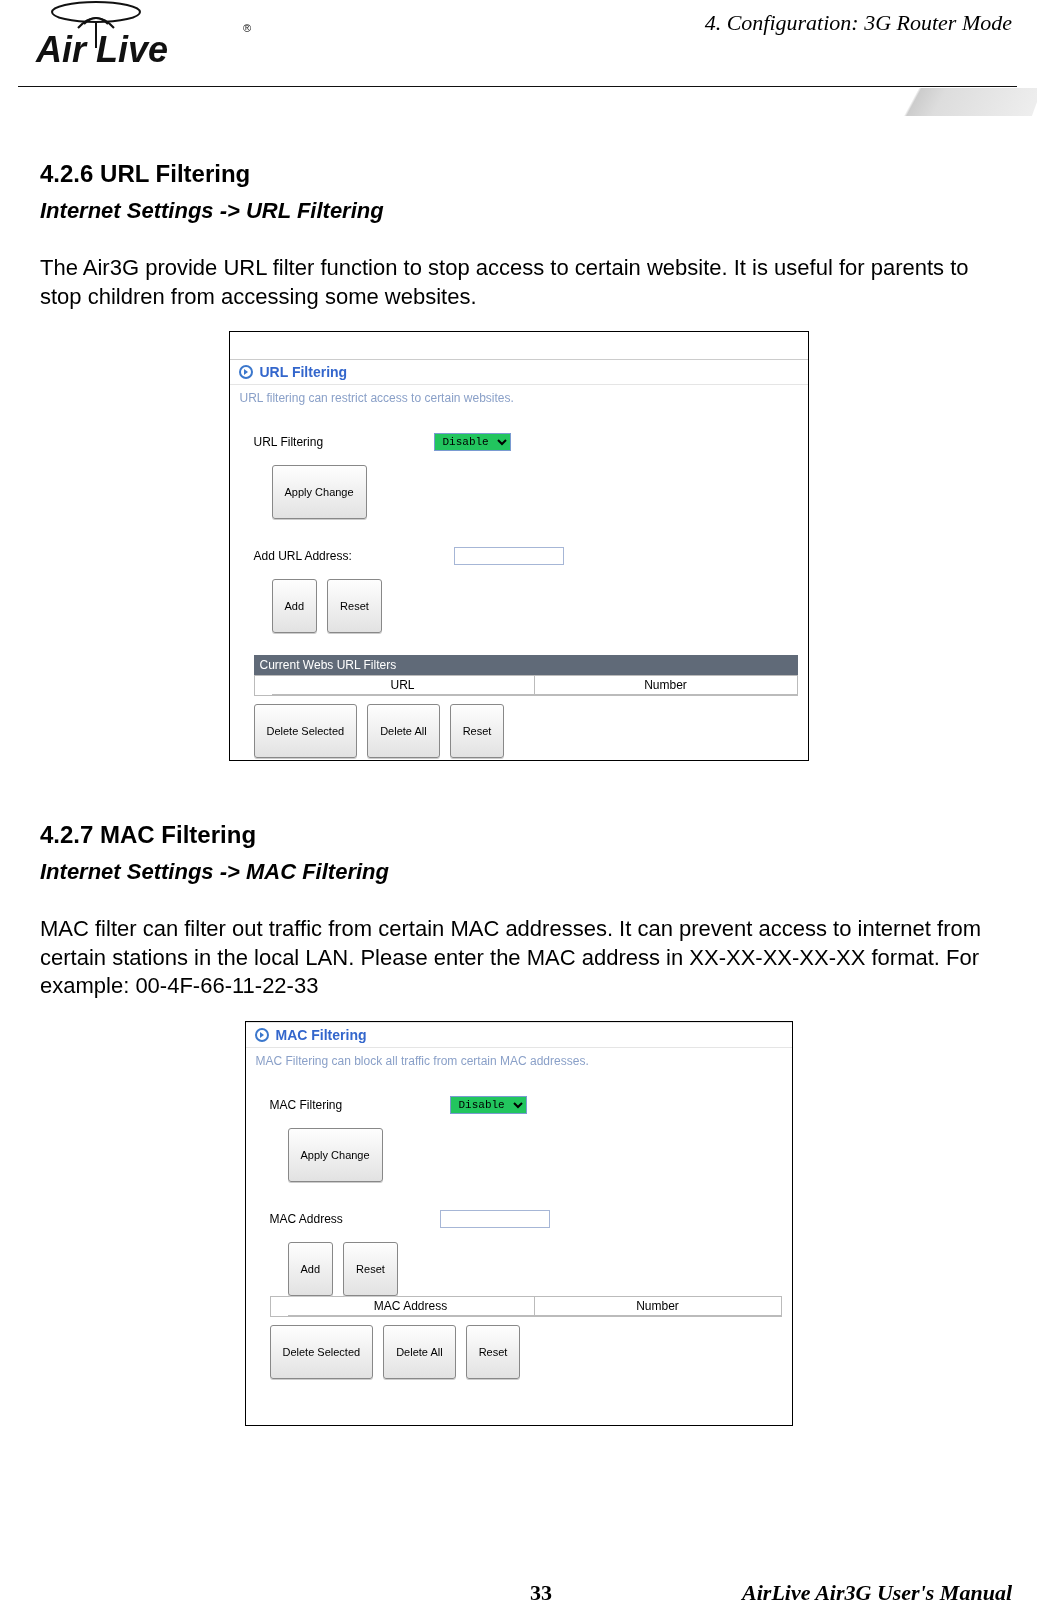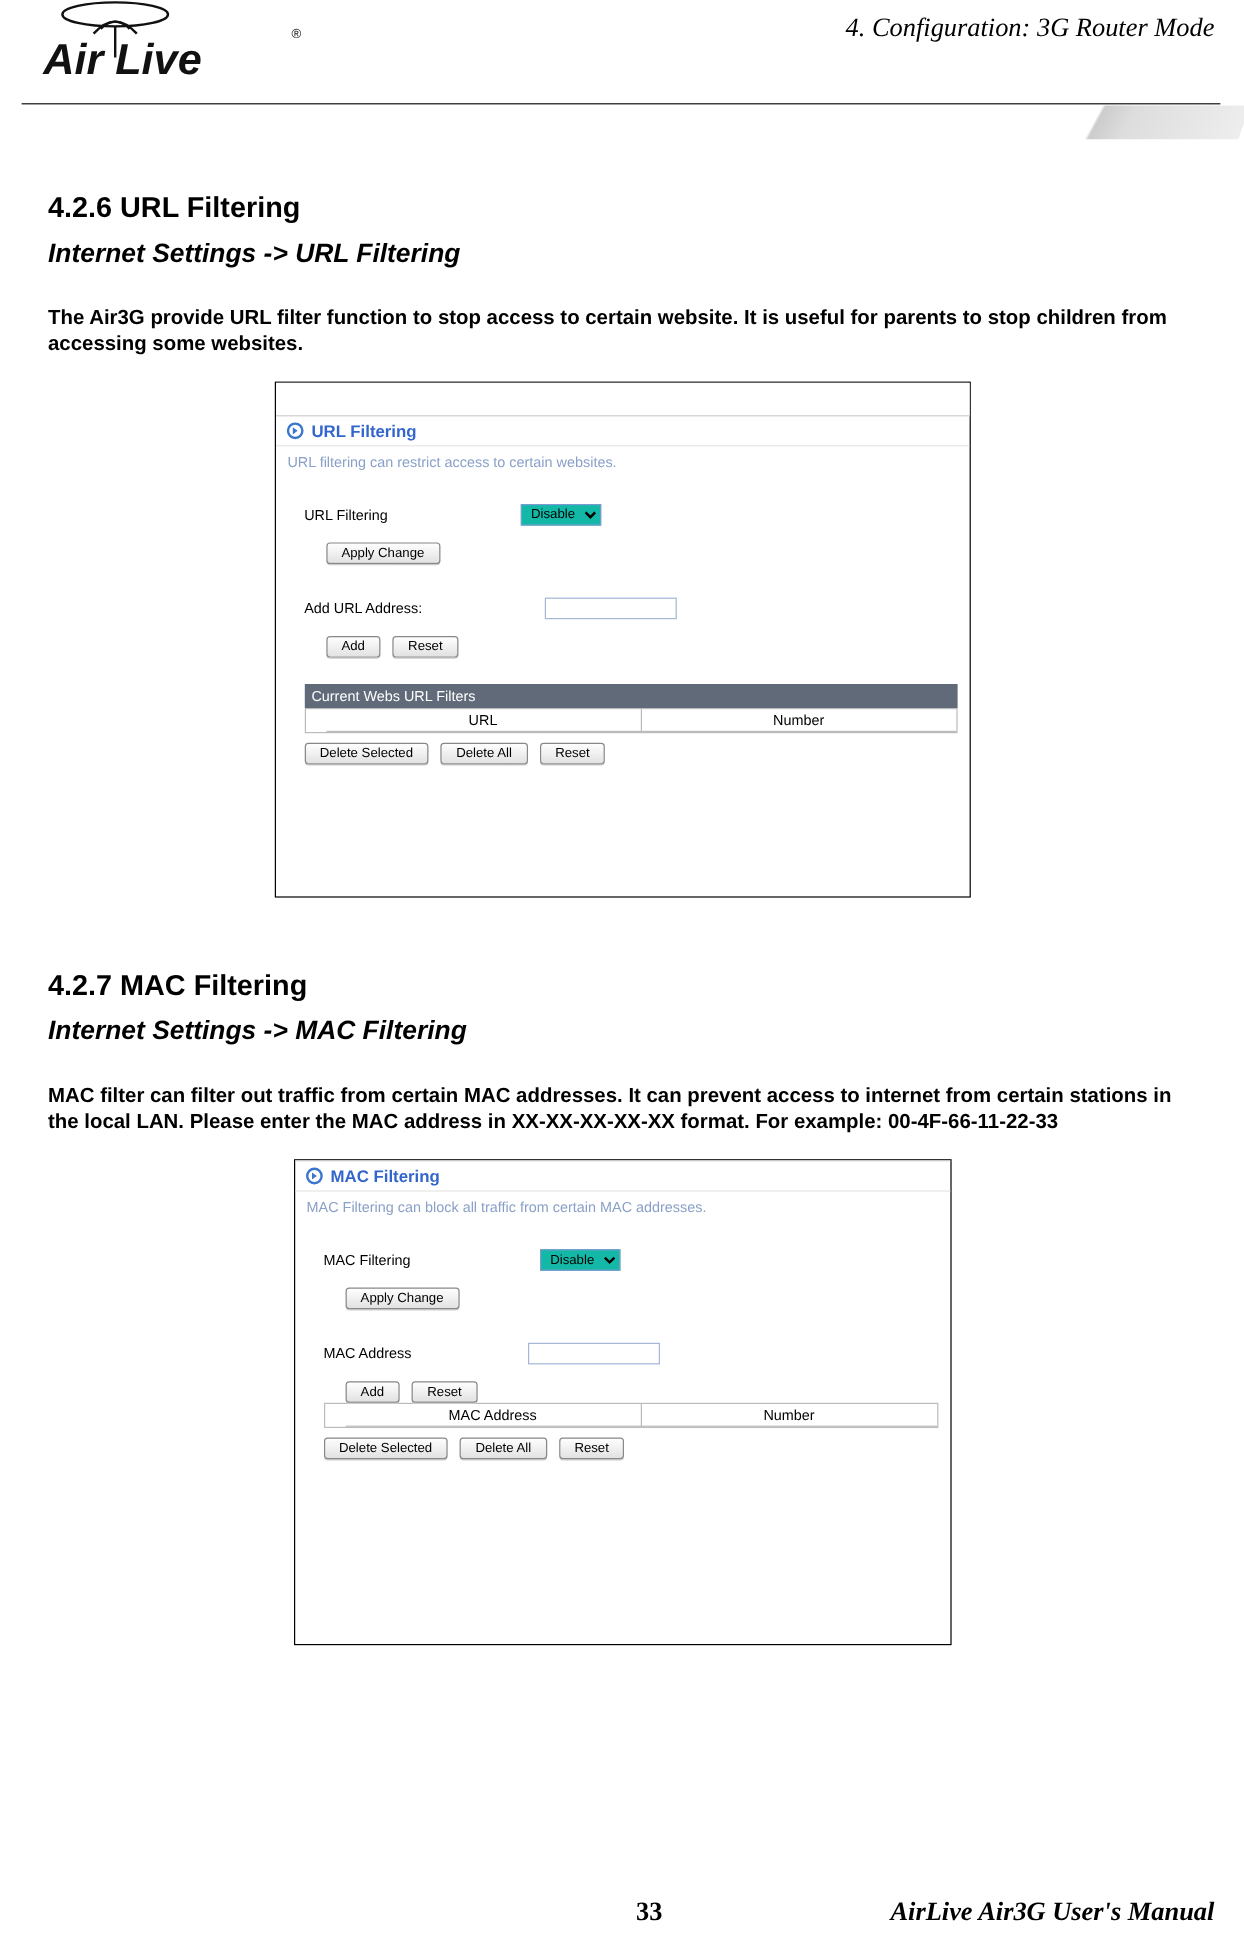--- a/index.html
+++ b/index.html
@@ -10,39 +10,39 @@
   .header { position:relative; height:110px; }
   .logo-wrap { position:absolute; left:18px; top:0; }
   .chapter-title { position:absolute; right:25px; top:10px; font-family:"Times New Roman",serif; font-style:italic; font-size:22px; }
   .hr-wrap { position:absolute; left:18px; right:20px; top:86px; border-top:1px solid #111; }
   .hr-shadow { position:absolute; right:0; top:88px; width:280px; height:28px;
     background:linear-gradient(100deg, rgba(0,0,0,0) 0%, rgba(0,0,0,0) 55%, #ccc 56%, #ddd 65%, #eee 100%);
     transform:skewX(-20deg); }
   .content { padding:0 40px 0 40px; position:absolute; top:160px; left:0; right:0; }
   h2.sec-num { font-size:24px; font-weight:bold; }
   p.breadcrumb { font-size:22px; font-weight:bold; font-style:italic; margin-top:10px; }
-  p.body-text { font-size:17px; margin-top:30px; line-height:1.3;font-weight:bold; }
+  p.body-text { font-size:22px; margin-top:30px; line-height:1.3; }
   .shot-wrap { margin-top:20px; display:flex; justify-content:center; }
   .shot-border { border:1px solid #000; background:#fff; position:relative; }
   .shot1 { width:580px; height:430px; }
   .shot2 { width:548px; height:405px; }
   .panel-stripe { background:#fff; border-bottom:1px solid #ccc; height:28px; }
   .panel-head { display:flex; align-items:center; gap:6px; padding:4px 8px; border-bottom:1px solid #e5e5e5; }
   .panel-head svg { width:16px; height:16px; }
   .panel-head span { color:#3366cc; font-size:14px; font-weight:bold; }
   .panel-sub { color:#8aa0c8; font-size:12px; padding:6px 10px 14px 10px; }
   .panel-body { padding:0 10px 10px 24px; font-size:12px; }
   .row { display:flex; align-items:center; margin:14px 0; }
   .row .lbl { width:180px; }
   .btn {
-    display:inline-block; font-size:11px; padding:2px 12px;
+    display:inline-block; font-size:11px; padding:20px 12px;
     background:linear-gradient(#fefefe,#e2e2e2); border:1px solid #888; border-radius:3px;
     box-shadow:0 1px 0 #ccc;
   }
-  .sel { font-size:11px; padding:1px 4px; border:1px solid #7a9bd1; background:#14b8a6; }
+  .sel { font-size:11px; padding:1px 4px; border:1px solid #7a9bd1; background:#22c55e;font-family:Liberation Mono, monospace; }
   .input { font-size:11px; width:110px; height:18px; border:1px solid #a6b6d6; background:#fff; }
   .tbl-head { background:#606a78; color:#ffffff; font-size:12px; padding:3px 6px; margin-top:22px; }
   .tbl-sub { display:flex; border:1px solid #bbb;padding-left:17px; }
   .tbl-sub > div { flex:1; text-align:center; font-size:12px; padding:2px; border-bottom:1px solid #bbb; }
   .tbl-sub > div:first-child { border-right:1px solid #bbb; }
   .btn-row { margin-top:8px; display:flex; gap:10px; }
   .sec-2 { margin-top:60px; }
   .footer { position:absolute; bottom:12px; left:0; right:25px; display:flex; justify-content:space-between; font-family:"Times New Roman",serif; font-style:italic; font-size:22px; font-weight:bold; }
   .footer .pg { margin-left:530px; font-style:normal; }
   .indent { margin-left:18px; }

